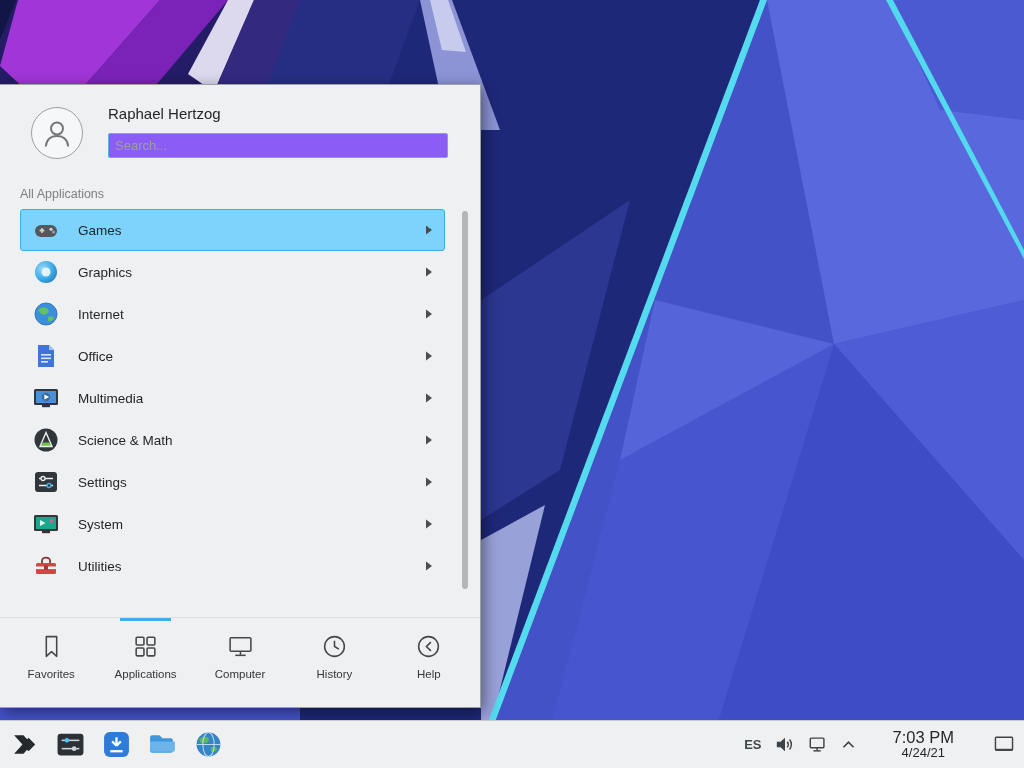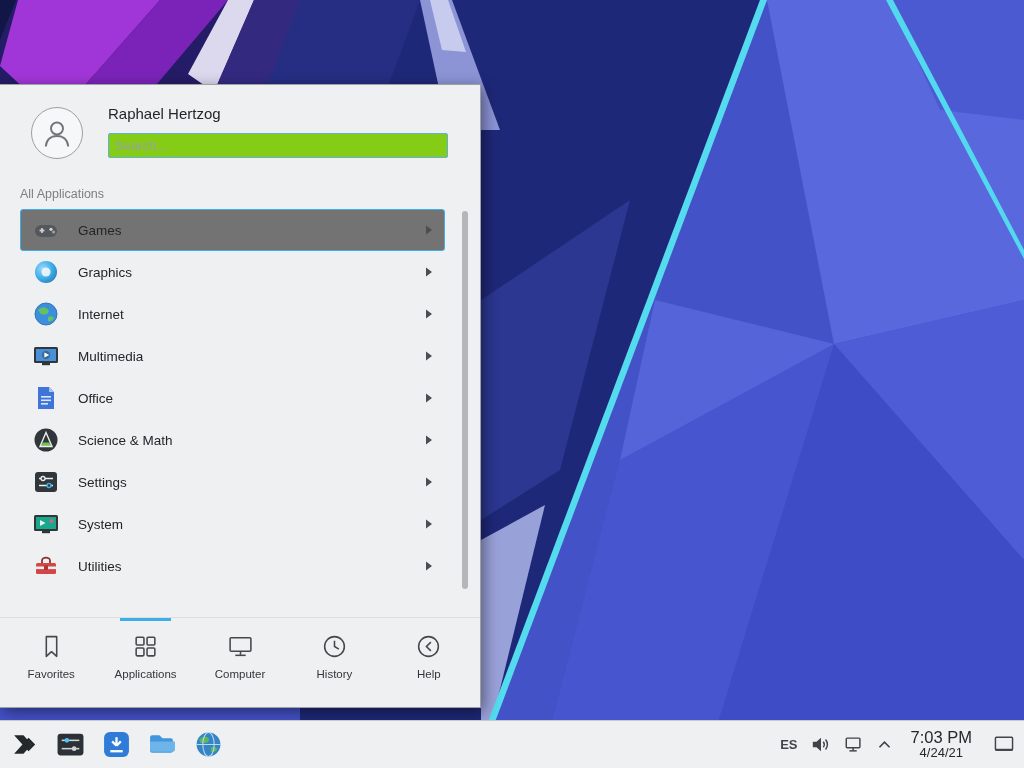--- a/index.html
+++ b/index.html
@@ -16,33 +16,33 @@
     box-shadow:3px 4px 14px rgba(0,0,0,.45);
   }
   .avatar {
     position:absolute; left:31px; top:22px; width:52px; height:52px;
     border-radius:50%; border:1px solid #9da0a3; background:#f6f7f8;
     display:flex; align-items:center; justify-content:center;
   }
   .user-name { position:absolute; left:108px; top:20px; font-size:15px; color:#232629; }
   .search-input {
     position:absolute; left:108px; top:48px; width:340px; height:25px;
-    border:1px solid #5fb0e2; border-radius:2px; background:#84cc16;
+    border:1px solid #5fb0e2; border-radius:2px; background:#8b5cf6;
     font-family:inherit; font-size:13px; color:#232629; padding:0 6px; outline:none;
   }
   .search-input::placeholder { color:#9ba0a3; }
 
   .section-label { position:absolute; left:20px; top:102px; font-size:12.5px; color:#7d8083; }
 
   .category-list { position:absolute; left:20px; top:124px; width:425px; height:410px; overflow:hidden; }
   .category-item {
     height:42px; display:flex; align-items:center; position:relative;
     border:1px solid transparent; border-radius:3px;
   }
-  .category-item.selected { background:#737373; border-color:#3daee9; }
+  .category-item.selected { background:#7dd3fc; border-color:#3daee9; }
   .cat-icon { width:28px; height:28px; margin-left:11px; flex:0 0 auto; }
   .cat-icon svg { display:block; width:28px; height:28px; }
   .cat-label { margin-left:18px; font-size:13.5px; color:#232629; }
   .cat-arrow { position:absolute; right:10px; width:11px; height:12px; }
   .cat-arrow svg { display:block; }
 
   .scrollbar { position:absolute; right:11px; top:124px; width:8px; height:410px; }
   .scrollbar-thumb { position:absolute; left:1px; top:2px; width:6px; height:378px; background:#b4b6b9; border-radius:3px; }
 
   .launcher-footer {
@@ -59,21 +59,21 @@
     position:absolute; left:0; bottom:0; width:1024px; height:48px;
     background:#eff0f1; border-top:1px solid #c7c9cb;
     display:flex; align-items:center;
   }
   .task-left { display:flex; align-items:center; gap:15px; padding-left:9px; }
   .task-btn { width:31px; height:31px; display:flex; align-items:center; justify-content:center; }
   .task-btn svg { display:block; width:29px; height:29px; }
   .task-right { margin-left:auto; display:flex; align-items:center; gap:13px; padding-right:7px; }
   .kbd-layout { font-size:13px; font-weight:bold; color:#3f464b; }
   .tray-btn { display:flex; align-items:center; justify-content:center; }
-  .clock { text-align:center; color:#24282b; line-height:1.12; margin:0 6px; }
+  .clock { text-align:center; color:#24282b; line-height:1.12; margin:0 24px; }
   .clock-time { font-size:16.5px; }
   .clock-date { font-size:13px; }
   .show-desktop { width:26px; height:24px; display:flex; align-items:center; justify-content:center; }
 </style>
 </head>
 <body>
 
 <div class="desktop">
   <svg viewBox="0 0 1024 768" preserveAspectRatio="none">
     <rect width="1024" height="768" fill="#4452c8"></rect>
@@ -172,46 +172,46 @@
       <span class="cat-arrow">
         <svg viewBox="0 0 11 12" width="11" height="12">
             <polygon points="3,1.5 9,6 3,10.5" fill="#4a4e52"></polygon>
           </svg>
       </span>
     </div>
 
     <div class="category-item">
       <span class="cat-icon">
         <svg viewBox="0 0 28 28">
+            <path d="M6,3 h11 l5,5 v17 H6 z" fill="#3f74d8"></path>
+            <path d="M17,3 l5,5 h-5 z" fill="#a9c4f0"></path>
+            <rect x="9" y="12" width="10" height="1.6" fill="#dce6f8"></rect>
+            <rect x="9" y="15.5" width="10" height="1.6" fill="#dce6f8"></rect>
+            <rect x="9" y="19" width="7" height="1.6" fill="#dce6f8"></rect>
+          </svg>
+      </span>
+      <span class="cat-label">Office</span>
+      <span class="cat-arrow">
+        <svg viewBox="0 0 11 12" width="11" height="12">
+            <polygon points="3,1.5 9,6 3,10.5" fill="#4a4e52"></polygon>
+          </svg>
+      </span>
+    </div>
+
+    <div class="category-item">
+      <span class="cat-icon">
+        <svg viewBox="0 0 28 28">
             <rect x="2" y="5" width="24" height="16" rx="1.5" fill="#31363b"></rect>
             <rect x="4" y="7" width="20" height="12" fill="#4a90d9"></rect>
             <circle cx="14" cy="13" r="4.2" fill="#2c3e50" opacity=".45"></circle>
             <polygon points="12.4,10.4 17.2,13 12.4,15.6" fill="#fff"></polygon>
             <rect x="10" y="21" width="8" height="2.2" fill="#31363b"></rect>
           </svg>
       </span>
       <span class="cat-label">Multimedia</span>
-      <span class="cat-arrow">
-        <svg viewBox="0 0 11 12" width="11" height="12">
-            <polygon points="3,1.5 9,6 3,10.5" fill="#4a4e52"></polygon>
-          </svg>
-      </span>
-    </div>
-
-    <div class="category-item">
-      <span class="cat-icon">
-        <svg viewBox="0 0 28 28">
-            <path d="M6,3 h11 l5,5 v17 H6 z" fill="#3f74d8"></path>
-            <path d="M17,3 l5,5 h-5 z" fill="#a9c4f0"></path>
-            <rect x="9" y="12" width="10" height="1.6" fill="#dce6f8"></rect>
-            <rect x="9" y="15.5" width="10" height="1.6" fill="#dce6f8"></rect>
-            <rect x="9" y="19" width="7" height="1.6" fill="#dce6f8"></rect>
-          </svg>
-      </span>
-      <span class="cat-label">Office</span>
       <span class="cat-arrow">
         <svg viewBox="0 0 11 12" width="11" height="12">
             <polygon points="3,1.5 9,6 3,10.5" fill="#4a4e52"></polygon>
           </svg>
       </span>
     </div>
 
     <div class="category-item">
       <span class="cat-icon">
         <svg viewBox="0 0 28 28">

